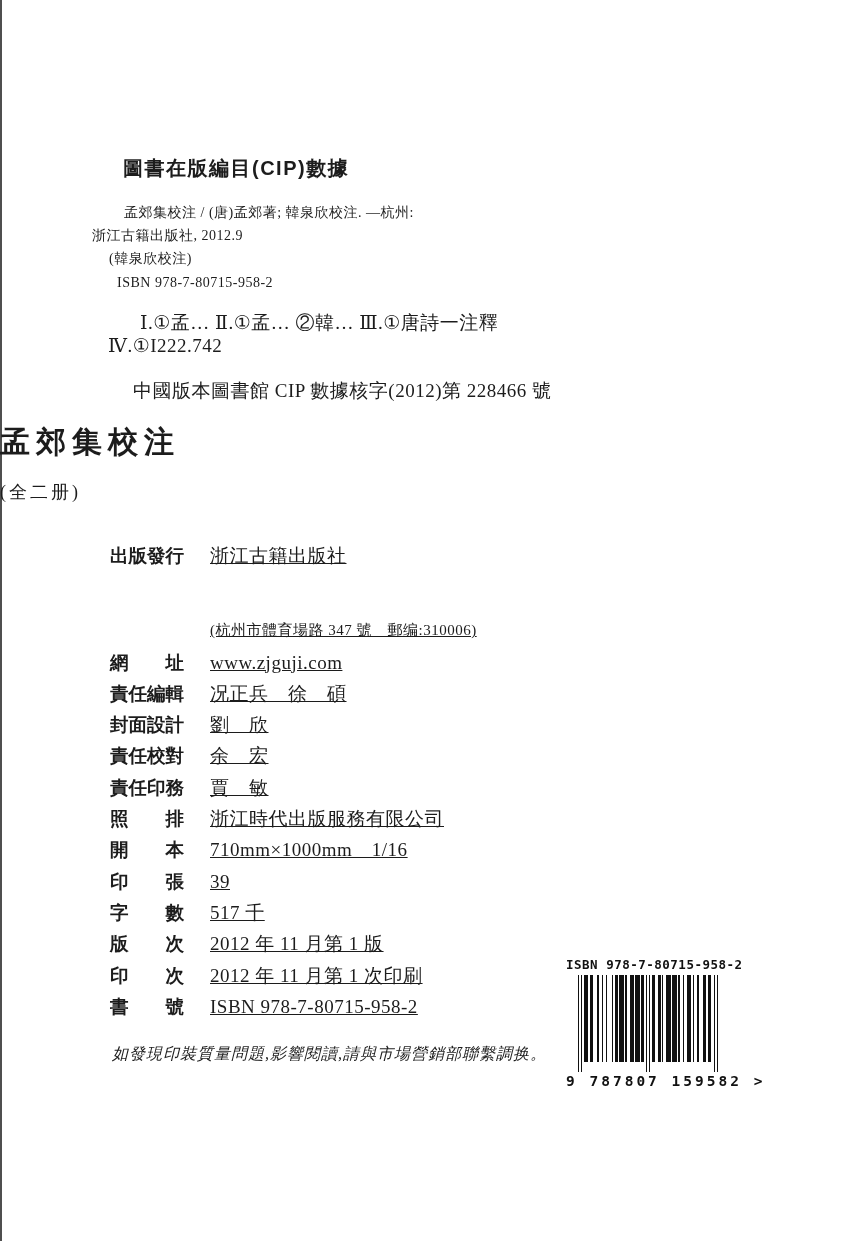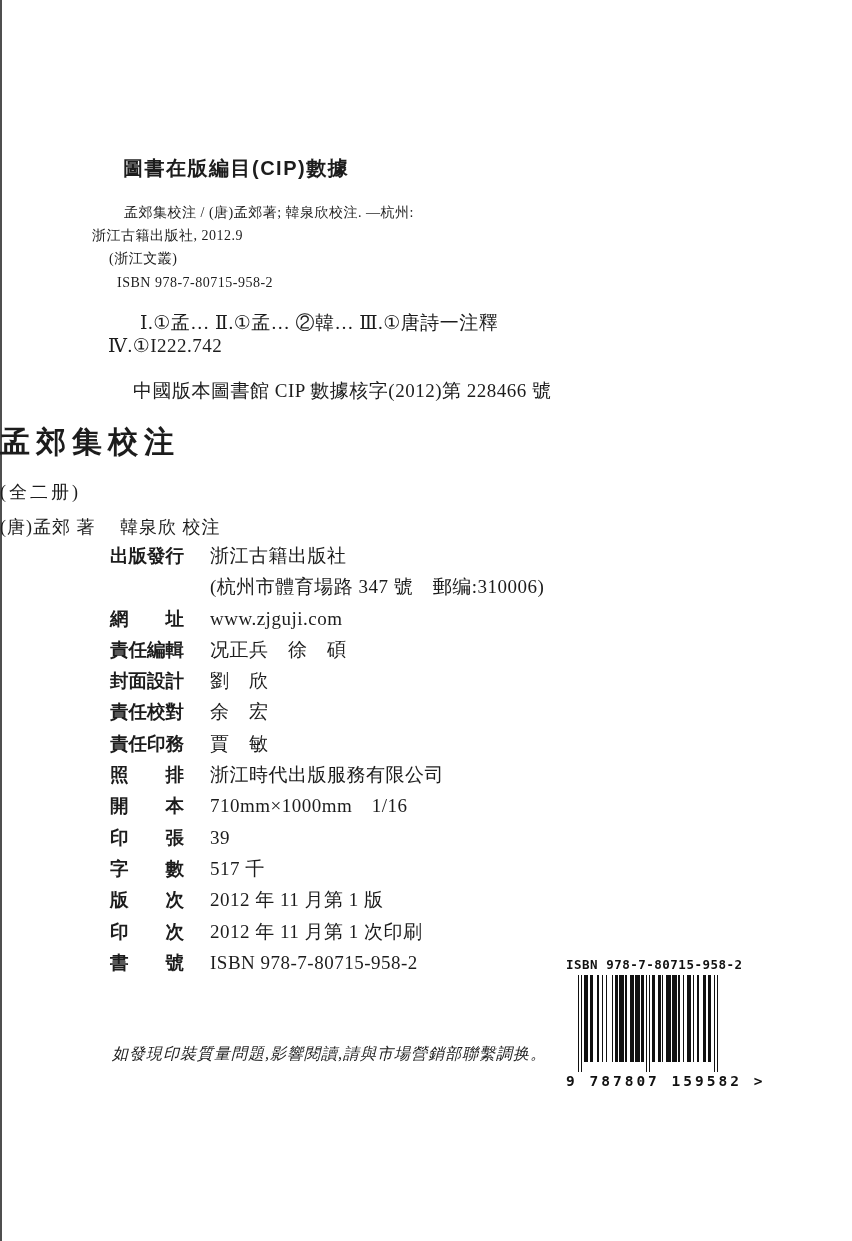--- a/index.html
+++ b/index.html
@@ -43,31 +43,32 @@
     position: absolute; left: 0; top: 422px; width: 852px;
     text-align: left;
   }
   .book-title { font-size: 30px; letter-spacing: 6px; }
   .volume-note { margin-top: 17px; font-size: 18px; letter-spacing: 3px; }
   .byline { margin-top: 11px; font-size: 18px; letter-spacing: 1px; }
 
   .colophon {
     position: absolute; left: 110px; top: 540px;
     font-size: 19px;
+    text-decoration: underline;
   }
   .pub-row { height: 31.3px; line-height: 31.3px; white-space: nowrap; }
   .pub-row .lbl {
     display: inline-block; width: 80px;
     font-size: 18.5px;
     font-family: "Liberation Sans", "DejaVu Sans", sans-serif; font-weight: bold;
   }
   .pub-row .val { margin-left: 20px; letter-spacing: 0.5px; }
   .addr-row {
     height: 31.3px; line-height: 31.3px;
-    padding-left: 100px; font-size: 19px; letter-spacing: 0.5px;
+    padding-left: 100px; font-size: 15px; letter-spacing: 0.5px; margin-top: 44px;
   }
 
   .notice {
     position: absolute; left: 112px; top: 1044px;
     font-size: 16px; font-style: italic; letter-spacing: 1px;
   }
 
   .barcode {
     position: absolute; left: 566px; top: 957px; width: 164px;
     text-align: center;
@@ -87,35 +88,34 @@
 </head>
 <body>
 
 <div class="scan-edge"></div>
 
 <div class="cip-heading heiti">圖書在版編目(CIP)數據</div>
 
 <div class="cip-block">
   <div class="indent-1">孟郊集校注 / (唐)孟郊著; 韓泉欣校注. —杭州:</div>
   <div>浙江古籍出版社, 2012.9</div>
-  <div class="indent-2">(浙江文叢)</div>
+  <div class="indent-2">(韓泉欣校注)</div>
   <div class="indent-3">ISBN 978-7-80715-958-2</div>
 </div>
 
 <div class="classification">
   <div class="indent-1">Ⅰ.①孟… Ⅱ.①孟… ②韓… Ⅲ.①唐詩一注釋</div>
   <div>Ⅳ.①I222.742</div>
 </div>
 
 <div class="cip-record">中國版本圖書館 CIP 數據核字(2012)第 228466 號</div>
 
 <div class="title-block">
   <div class="book-title heiti">孟郊集校注</div>
   <div class="volume-note">(全二册)</div>
-  <div class="byline">(唐)孟郊 著　 韓泉欣 校注</div>
 </div>
 
 <div class="colophon">
   <div class="pub-row">
     <span class="lbl">出版發行</span><span class="val">浙江古籍出版社</span>
   </div>
   <div class="addr-row">(杭州市體育場路 347 號　郵编:310006)</div>
   <div class="pub-row">
     <span class="lbl">網　　址</span><span class="val">www.zjguji.com</span>
   </div>

